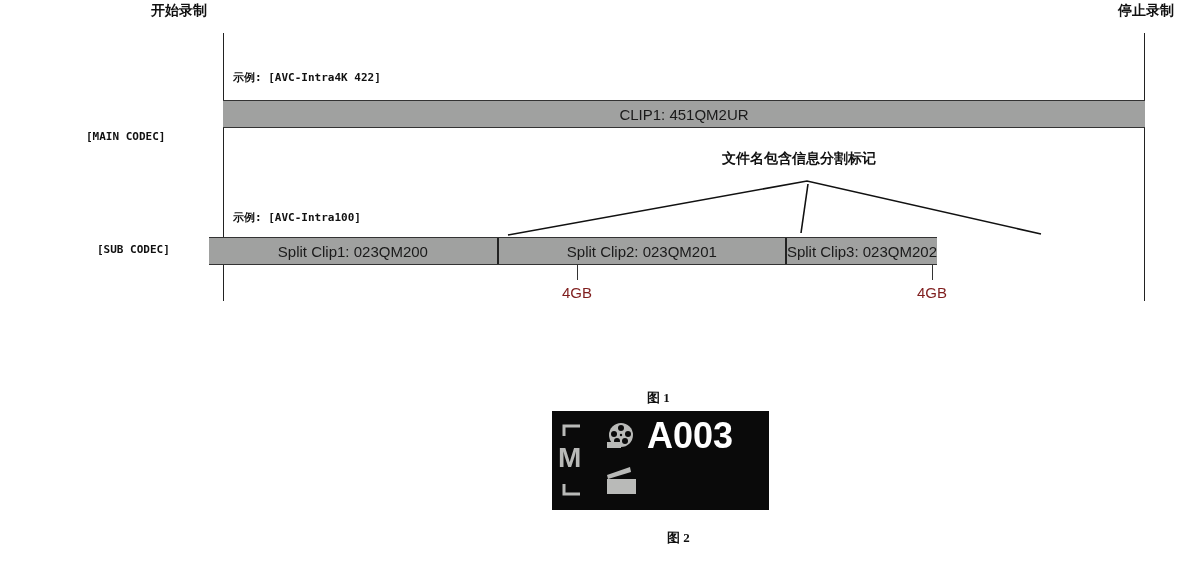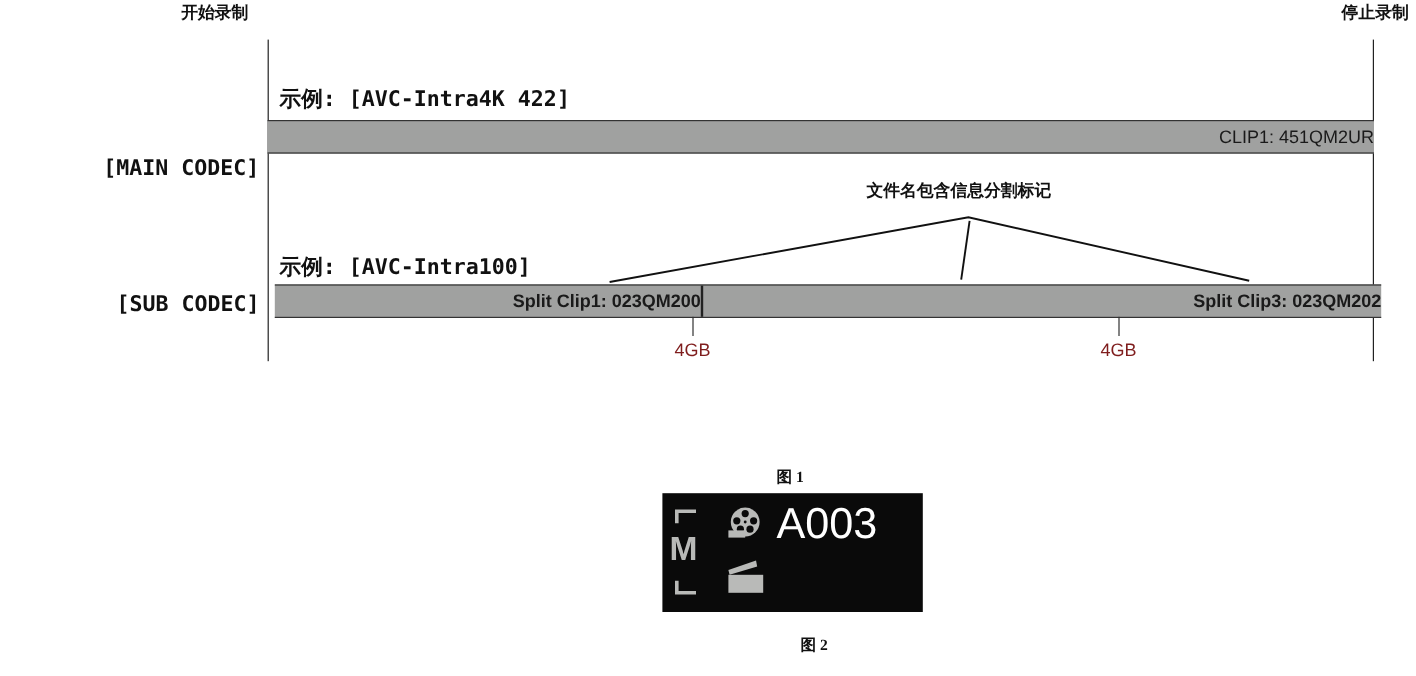--- a/index.html
+++ b/index.html
@@ -1,33 +1,33 @@
 <!DOCTYPE html>
 <html><head>
   <meta charset="utf-8">
   <style>
     html, body { margin: 0; padding: 0; background: #ffffff; }
     body { width: 1180px; height: 563px; position: relative; overflow: hidden;
            font-family: "DejaVu Sans", "Liberation Sans", sans-serif; color: #111; }
     .abs { position: absolute; }
     .head-label { font-weight: bold; font-size: 14px; top: 2px; white-space: nowrap; }
-    .mono { font-family: "DejaVu Sans Mono", "Liberation Mono", monospace; font-size: 18px; white-space: nowrap; }
+    .mono { font-family: "DejaVu Sans Mono", "Liberation Mono", monospace; font-size: 11px; white-space: nowrap; }
     .vline { position: absolute; width: 1px; background: #222; }
     .bar { position: absolute; background: #a0a1a0; border-top: 1.5px solid #333; border-bottom: 1.5px solid #333;
            box-sizing: border-box; display: flex; align-items: center; }
-    .seg { position: relative; height: 100%; display: flex; align-items: center; justify-content: flex-end;
+    .seg { position: relative; height: 100%; display: flex; align-items: center; justify-content: center;
            font-family: "Liberation Sans", sans-serif; font-size: 15px; color: #1a1a1a; box-sizing: border-box; white-space: nowrap; }
     .seg + .seg { border-left: 2px solid #222; }
     .tick { position: absolute; width: 1px; background: #333; }
     .gb { position: absolute; font-family: "Liberation Sans", sans-serif; font-size: 15px; color: #7f1d1d; }
     .caption { position: absolute; font-weight: bold; font-size: 13px; white-space: nowrap; font-family: Liberation Serif, serif; }
     .fig2 { position: absolute; left: 552px; top: 411px; width: 217px; height: 99px; background: #0a0a0a; }
     .fig2 .m { position: absolute; left: 6px; top: 33px; font-family: "Liberation Sans", sans-serif;
                font-weight: bold; font-size: 28px; color: #b9bab8; line-height: 1; }
-    .fig2 .code { position: absolute; font-family: "Liberation Sans", sans-serif; font-weight: normal;
+    .fig2 .code { position: absolute; font-family: "Liberation Sans", sans-serif; font-weight: bold;
                   font-size: 36px; color: #ffffff; line-height: 1; text-align: center; }
   </style>
 </head>
 <body>
 
 <div class="abs head-label" style="left:151px;">开始录制</div>
 <div class="abs head-label" style="left:1118px;">停止录制</div>
 
 <div class="vline" style="left:223px; top:33px; height:268px;"></div>
 <div class="vline" style="left:1144px; top:33px; height:268px;"></div>
@@ -41,23 +41,26 @@
 </div>
 
 <div class="caption" style="left:722px; top:150px; font-size:14px;">文件名包含信息分割标记</div>
 <svg class="abs" style="left:0; top:0;" width="1180" height="563">
   <polyline points="508,235 807,181 1041,234" fill="none" stroke="#111" stroke-width="1.6"></polyline>
   <line x1="808" y1="184" x2="801" y2="233" stroke="#111" stroke-width="1.6"></line>
 </svg>
 
 <div class="abs mono" style="left:233px; top:210px; font-weight:bold;">示例: [AVC-Intra100]</div>
 <div class="abs mono" style="left:97px; top:243px; font-weight:bold;">[SUB CODEC]</div>
-<div class="bar" style="left:229px; top:237px; width:922px; height:28px;font-weight:bold;">
+<div class="bar" style="left:209px; top:237px; width:728px; height:28px;">
   <div class="seg" style="width:355px;">
     <span>Split Clip1: 023QM200</span>
+  </div>
+  <div class="seg" style="width:355px;">
+    <span>Split Clip2: 023QM201</span>
   </div>
   <div class="seg" style="flex:1;">
     <span>Split Clip3: 023QM202</span>
   </div>
 </div>
 <div class="tick" style="left:577px; top:264px; height:16px;"></div>
 <div class="tick" style="left:932px; top:264px; height:16px;"></div>
 <div class="gb" style="left:562px; top:284px;">4GB</div>
 <div class="gb" style="left:917px; top:284px;">4GB</div>
 

